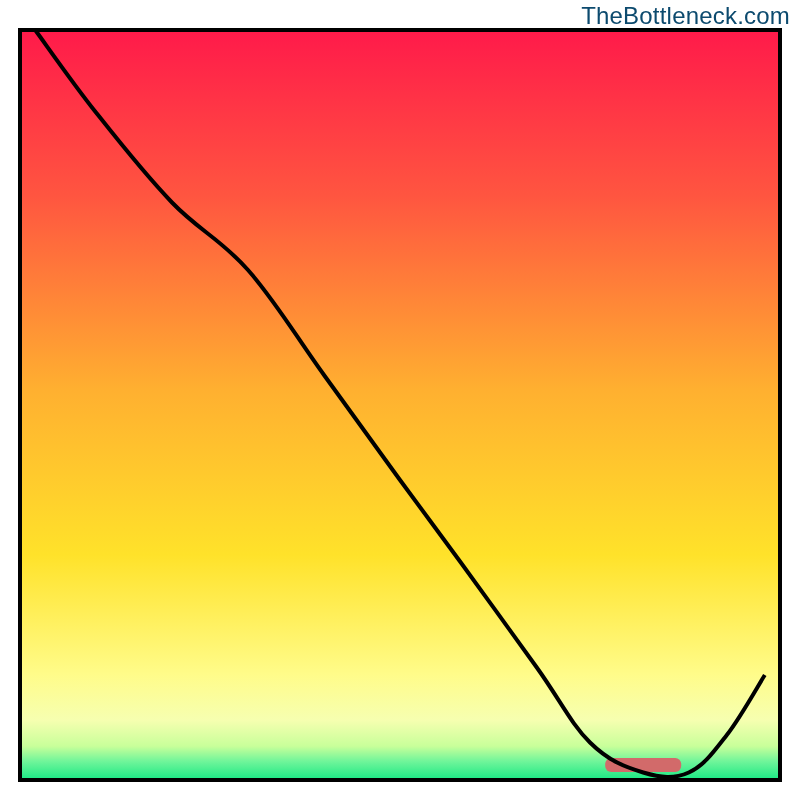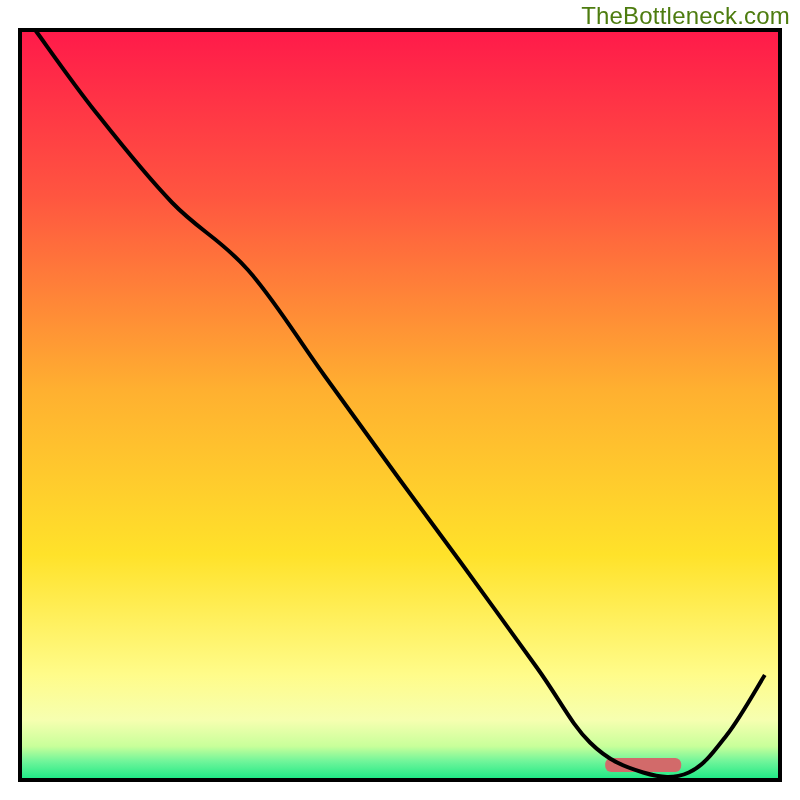--- a/index.html
+++ b/index.html
@@ -13,21 +13,21 @@
   }
   .container {
     position: relative;
     width: 800px;
     height: 800px;
   }
   .watermark {
     position: absolute;
     top: 2px;
     right: 10px;
-    color: #4d7c0f;
+    color: #0c4a6e;
     font-size: 24px;
     font-weight: 500;
     letter-spacing: 0.2px;
     user-select: none;
   }
   svg.plot {
     position: absolute;
     left: 0;
     top: 0;
   }

